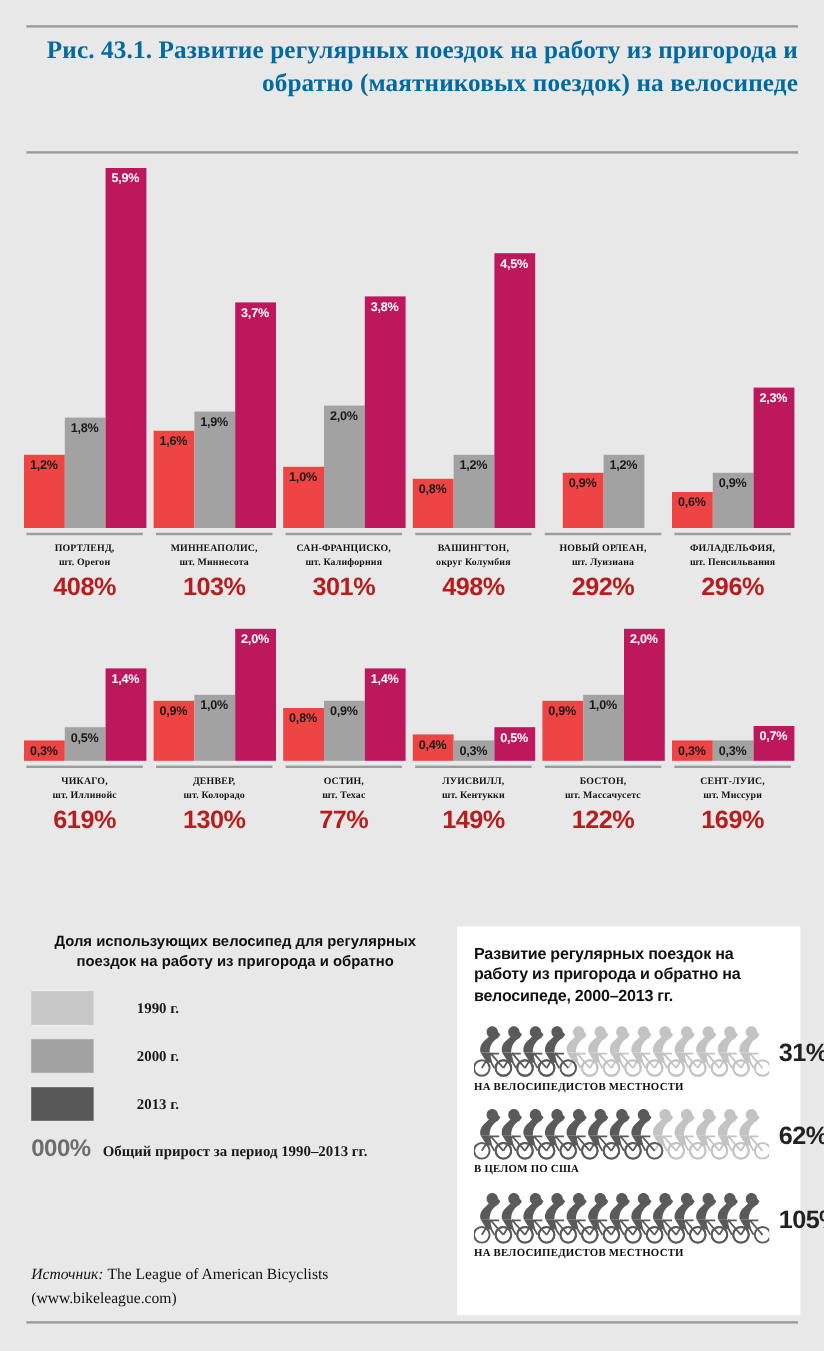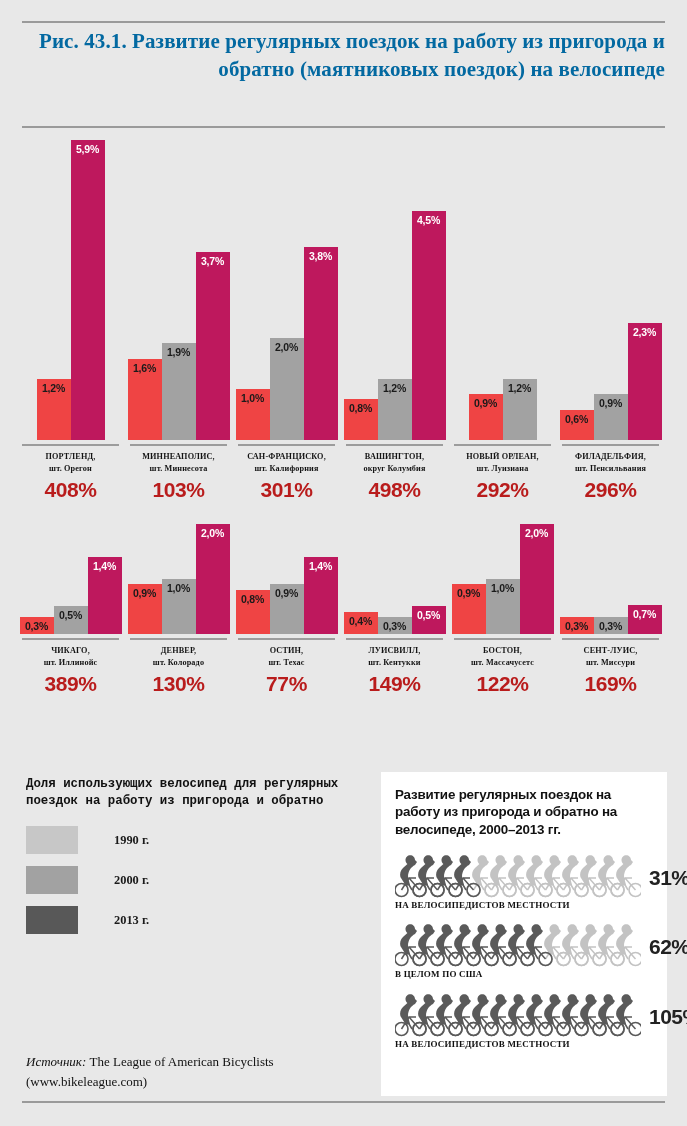--- a/index.html
+++ b/index.html
@@ -74,22 +74,22 @@
     font-weight:bold;
     font-size:21px;
     color:#b91c1c;
     margin-top:3px;
     letter-spacing:-0.4px;
   }
 
   
   .legend{position:absolute;left:26px;top:776px;width:340px;}
   .legend-title{
-    font-family:Liberation Mono, monospace;
-    font-weight:bold;font-size:12.4px;line-height:1.38;color:#111;
+    font-family:Liberation Sans, sans-serif;
+    font-weight:bold;font-size:12.4px;line-height:1.38;color:#111;text-align:center;
   }
   .legend-items{margin-top:12px;}
   .legend-item{display:flex;align-items:center;height:36px;margin-bottom:4px;}
   .swatch{width:52px;height:28px;margin-right:36px;}
   .sw1{background:#c7c7c7;}
   .sw2{background:#a2a2a2;}
   .sw3{background:#585858;}
   .legend-label{font-family:"Liberation Serif",serif;font-weight:bold;font-size:12.4px;}
   .legend-note{display:flex;align-items:baseline;margin-top:8px;}
   .legend-note .zeros{
@@ -142,20 +142,23 @@
 
   <div class="rule under-title"></div>
 
   <div class="charts">
     <div class="chart-row" id="row0">
         <div class="cell">
           <div class="plot" style="height: 300px;">
             <div class="bar b1" style="height: 61.0169px;">
               <span class="val">1,2%</span>
             </div>
+            <div class="bar b2" style="height: 91.5254px;">
+              <span class="val">1,8%</span>
+            </div>
             <div class="bar b3" style="height: 300px;">
               <span class="val">5,9%</span>
             </div>
           </div>
           <div class="axis"></div>
           <div class="cityname">
             <div>ПОРТЛЕНД,</div>
             <div class="second">шт. Орегон</div>
           </div>
           <div class="growth">408%</div>
@@ -264,21 +267,21 @@
             </div>
             <div class="bar b3" style="height: 77px;">
               <span class="val">1,4%</span>
             </div>
           </div>
           <div class="axis"></div>
           <div class="cityname">
             <div>ЧИКАГО,</div>
             <div class="second">шт. Иллинойс</div>
           </div>
-          <div class="growth">389%</div>
+          <div class="growth">619%</div>
         </div>
         <div class="cell">
           <div class="plot" style="height: 110px;">
             <div class="bar b1" style="height: 49.5px;">
               <span class="val">0,9%</span>
             </div>
             <div class="bar b2" style="height: 55px;">
               <span class="val">1,0%</span>
             </div>
             <div class="bar b3" style="height: 110px;">
@@ -380,20 +383,24 @@
       </div>
       <div class="legend-item">
         <span class="swatch sw2"></span>
         <span class="legend-label">2000 г.</span>
       </div>
       <div class="legend-item">
         <span class="swatch sw3"></span>
         <span class="legend-label">2013 г.</span>
       </div>
     </div>
+    <div class="legend-note">
+      <span class="zeros">000%</span>
+      <span class="notetext">Общий прирост за период 1990–2013 гг.</span>
+    </div>
   </div>
 
   <div class="source">
     <i>Источник:</i><span> The League of American Bicyclists</span><br>
     <span>(www.bikeleague.com)</span>
   </div>
 
   <div class="panel">
     <div class="panel-title">Развитие регулярных поездок на работу из пригорода и обратно на велосипеде, 2000–2013 гг.</div>
     <div class="pictorows" id="pictorows">

